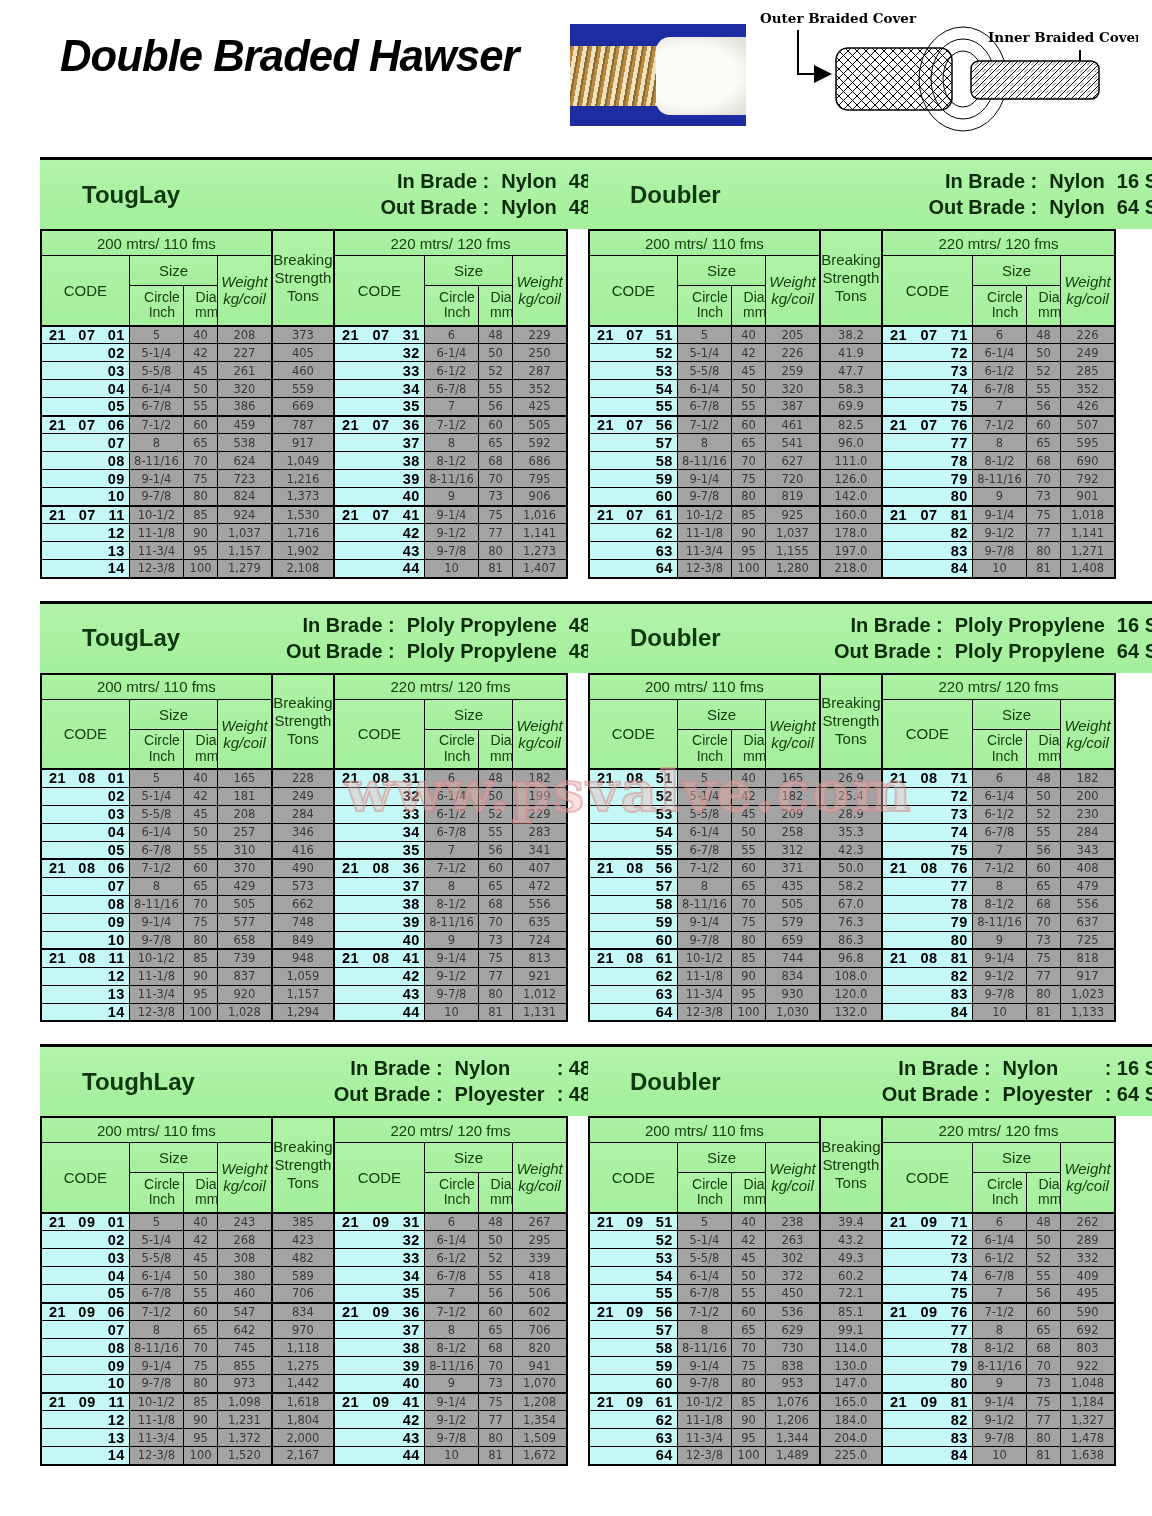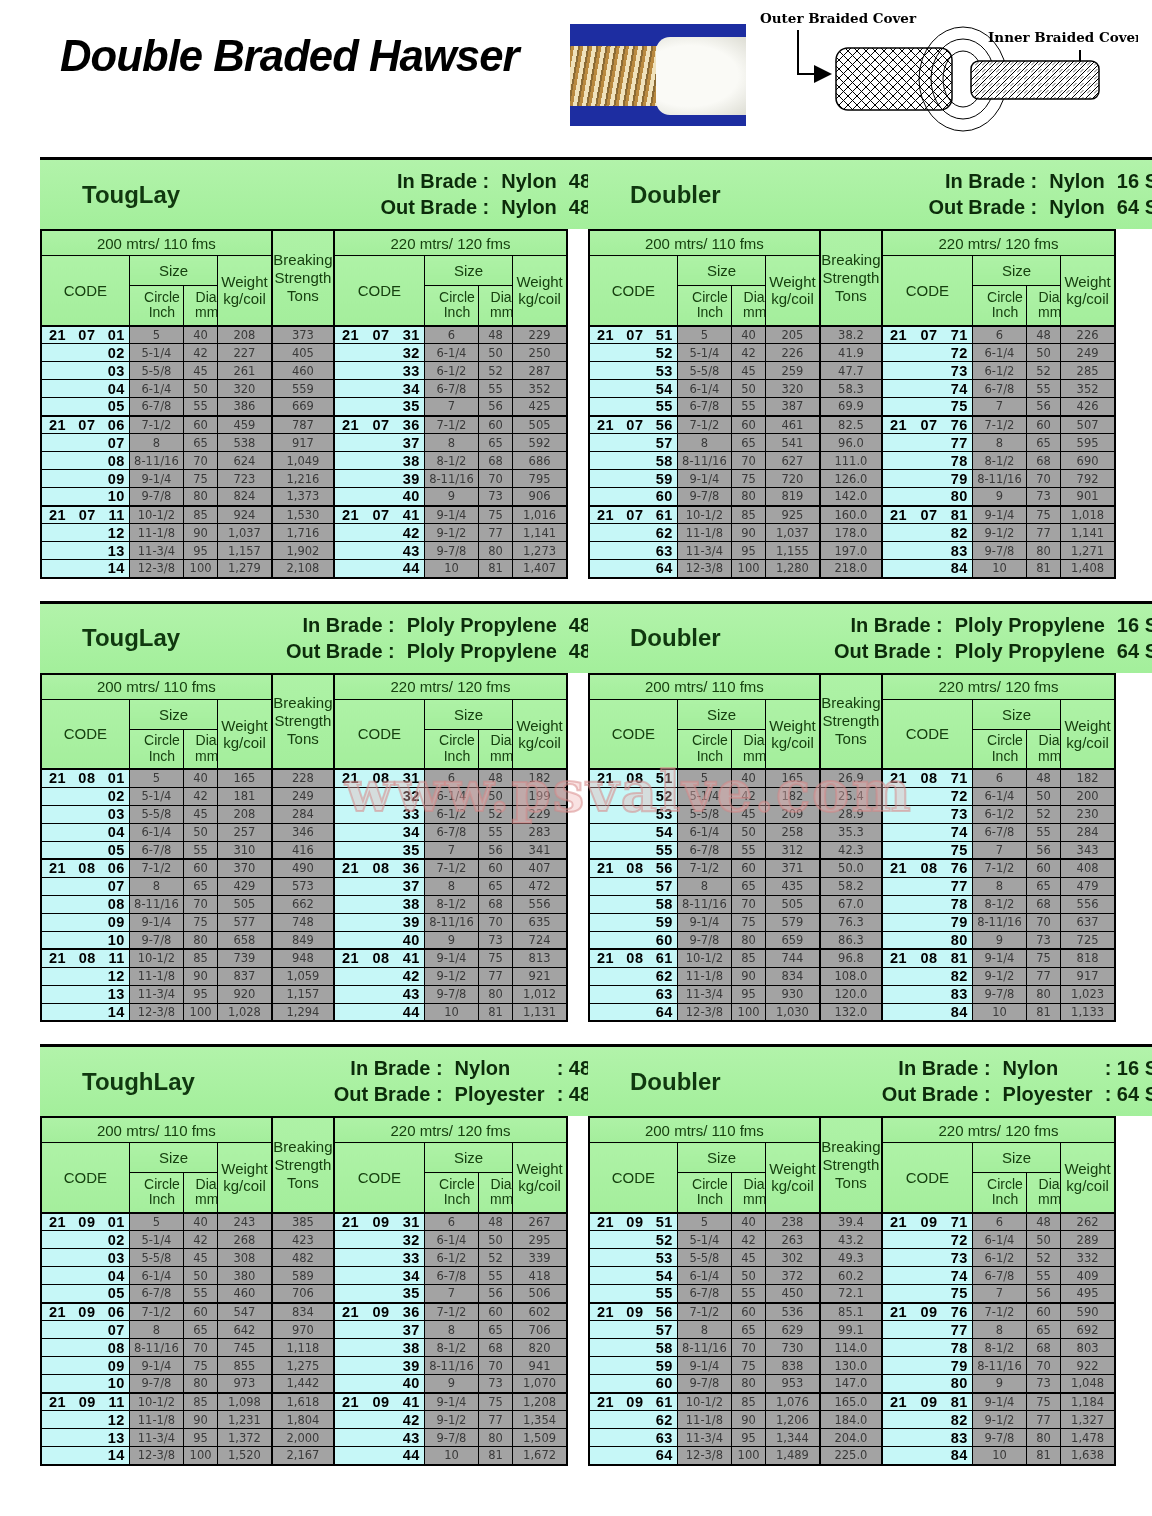--- a/index.html
+++ b/index.html
@@ -67,21 +67,21 @@
   }
   .spec th, .spec td { border:1px solid #000; padding:0; overflow:hidden; }
   .spec thead th {
     background:linear-gradient(#aef2a6,#a4ee9c); font-weight:normal;
     font-family:"Liberation Sans", sans-serif; color:#16400f; text-align:center;
   }
   .mtrs-row th { height:24px; font-size:15px; }
   .size-row  { height:30px; } .size-row th { font-size:15px; }
   .sub-row   { height:40px; } .sub-row th { font-size:14px; line-height:1.12;padding-left:11px; }
   .code-h { font-size:15px; }
-  .wt-h   { font-size:15px; line-height:1.15; }
+  .wt-h   { font-size:15px; line-height:1.15;font-style:italic; }
   .bs-head {
     font-size:15px; line-height:1.2;
     border-left:2px solid #000 !important; border-right:2px solid #000 !important;
   }
   .spec tbody td:nth-child(5) { border-left:2px solid #000; border-right:2px solid #000; }
   .spec tbody tr { height:18px; }
   .spec tbody tr:first-child td { border-top:2px solid #000; }
   .spec tbody tr.group-start td { border-top:2px solid #000; }
 
   .val-cell {

